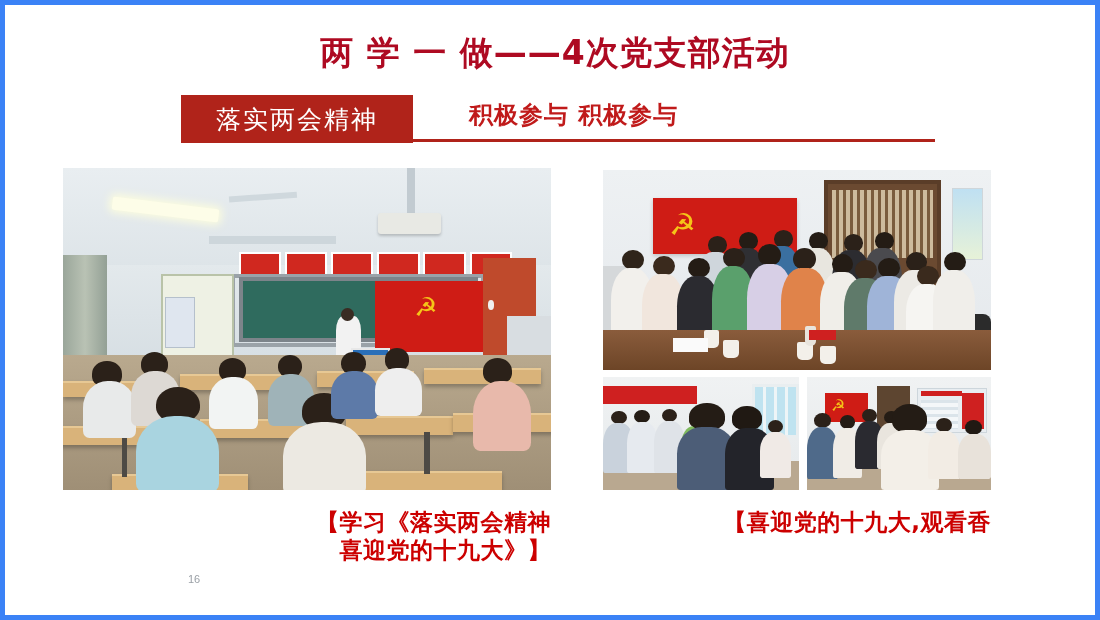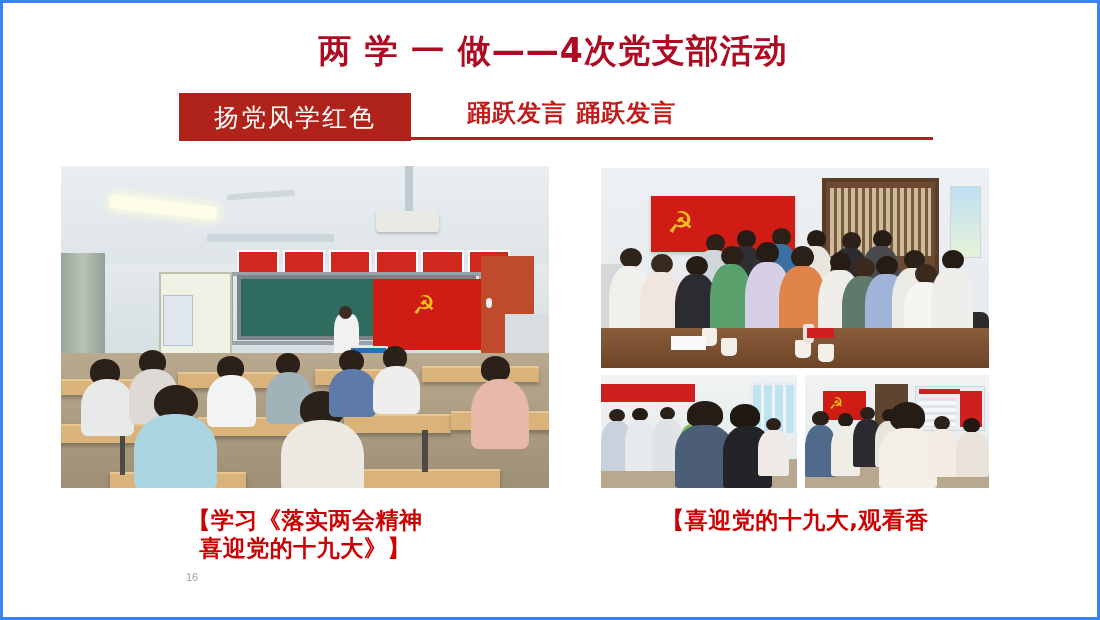--- a/index.html
+++ b/index.html
@@ -6,21 +6,21 @@
   html, body {
     width: 1100px; height: 620px;
     background: #ffffff;
     font-family: "Liberation Sans", sans-serif;
     overflow: hidden;
   }
   .slide {
     position: relative;
     width: 1100px; height: 620px;
     background: #ffffff;
-    border: 3px solid #3b82f6;
+    border: 5px solid #3b82f6;
     overflow: hidden;
   }
 
   
   .slide-title {
     position: absolute;
     left: 0; top: 26px;
     width: 1100px;
     text-align: center;
     font-family: "DejaVu Sans", "Liberation Sans", sans-serif;
@@ -135,21 +135,21 @@
   .mr2-emblem { left:13%; top:19%; width:8%; height:12%; color:#f5c518; font-size:16px; line-height:1;}
   .mr2-door   { left:38%; top:8%; width:18%; height:42%; background:#5d4530;}
   .mr2-board  { left:60%; top:10%; width:38%; height:40%; background:#e8edf1; border:1px solid #cdd6dc;}
   .mr2-bred   { left:84%; top:14%; width:12%; height:32%; background:#cf2020;}
   .mr2-btxt   { left:62%; top:12%; width:22%; height:5%; background:#cf2020;}
   .mr2-rows   { left:62%; top:20%; width:20%; height:26%; background:repeating-linear-gradient(#dbe4ea 0 3px,#f4f7f9 3px 7px);}
 
   
   .caption {
     position: absolute;
-    text-align: center;
+    text-align: right;
     font-family: "DejaVu Sans", "Liberation Sans", sans-serif;
     font-size: 23px;
     font-weight: bold;
     color: #CC0000;
     line-height: 1.22;
     letter-spacing: 0.5px;
   }
   .caption-left  { left: 58px;  top: 503px; width: 488px; }
   .caption-right { left: 598px; top: 503px; width: 388px; }
   .caption span { display: block; white-space: nowrap; }
@@ -164,23 +164,23 @@
   }
 </style>
 </head>
 <body>
 
 <div class="slide">
 
   <div class="slide-title">两 学 一 做——4次党支部活动</div>
 
   <div class="subtitle-band">
-    <div class="subtitle-box">扬党风学红色</div>
+    <div class="subtitle-box">落实两会精神</div>
     <div class="subtitle-rule"></div>
-    <div class="subtitle-text">踊跃发言 踊跃发言</div>
+    <div class="subtitle-text">积极参与 积极参与</div>
   </div>
 
   <div class="photo photo-left">
     <div class="scene">
       <div class="lyr cl-ceiling"></div>
       <div class="lyr cl-wall"></div>
       <div class="lyr cl-tube2"></div>
       <div class="lyr cl-tube"></div>
       <div class="lyr cl-pipe"></div>
       <div class="lyr cl-curtain"></div>

